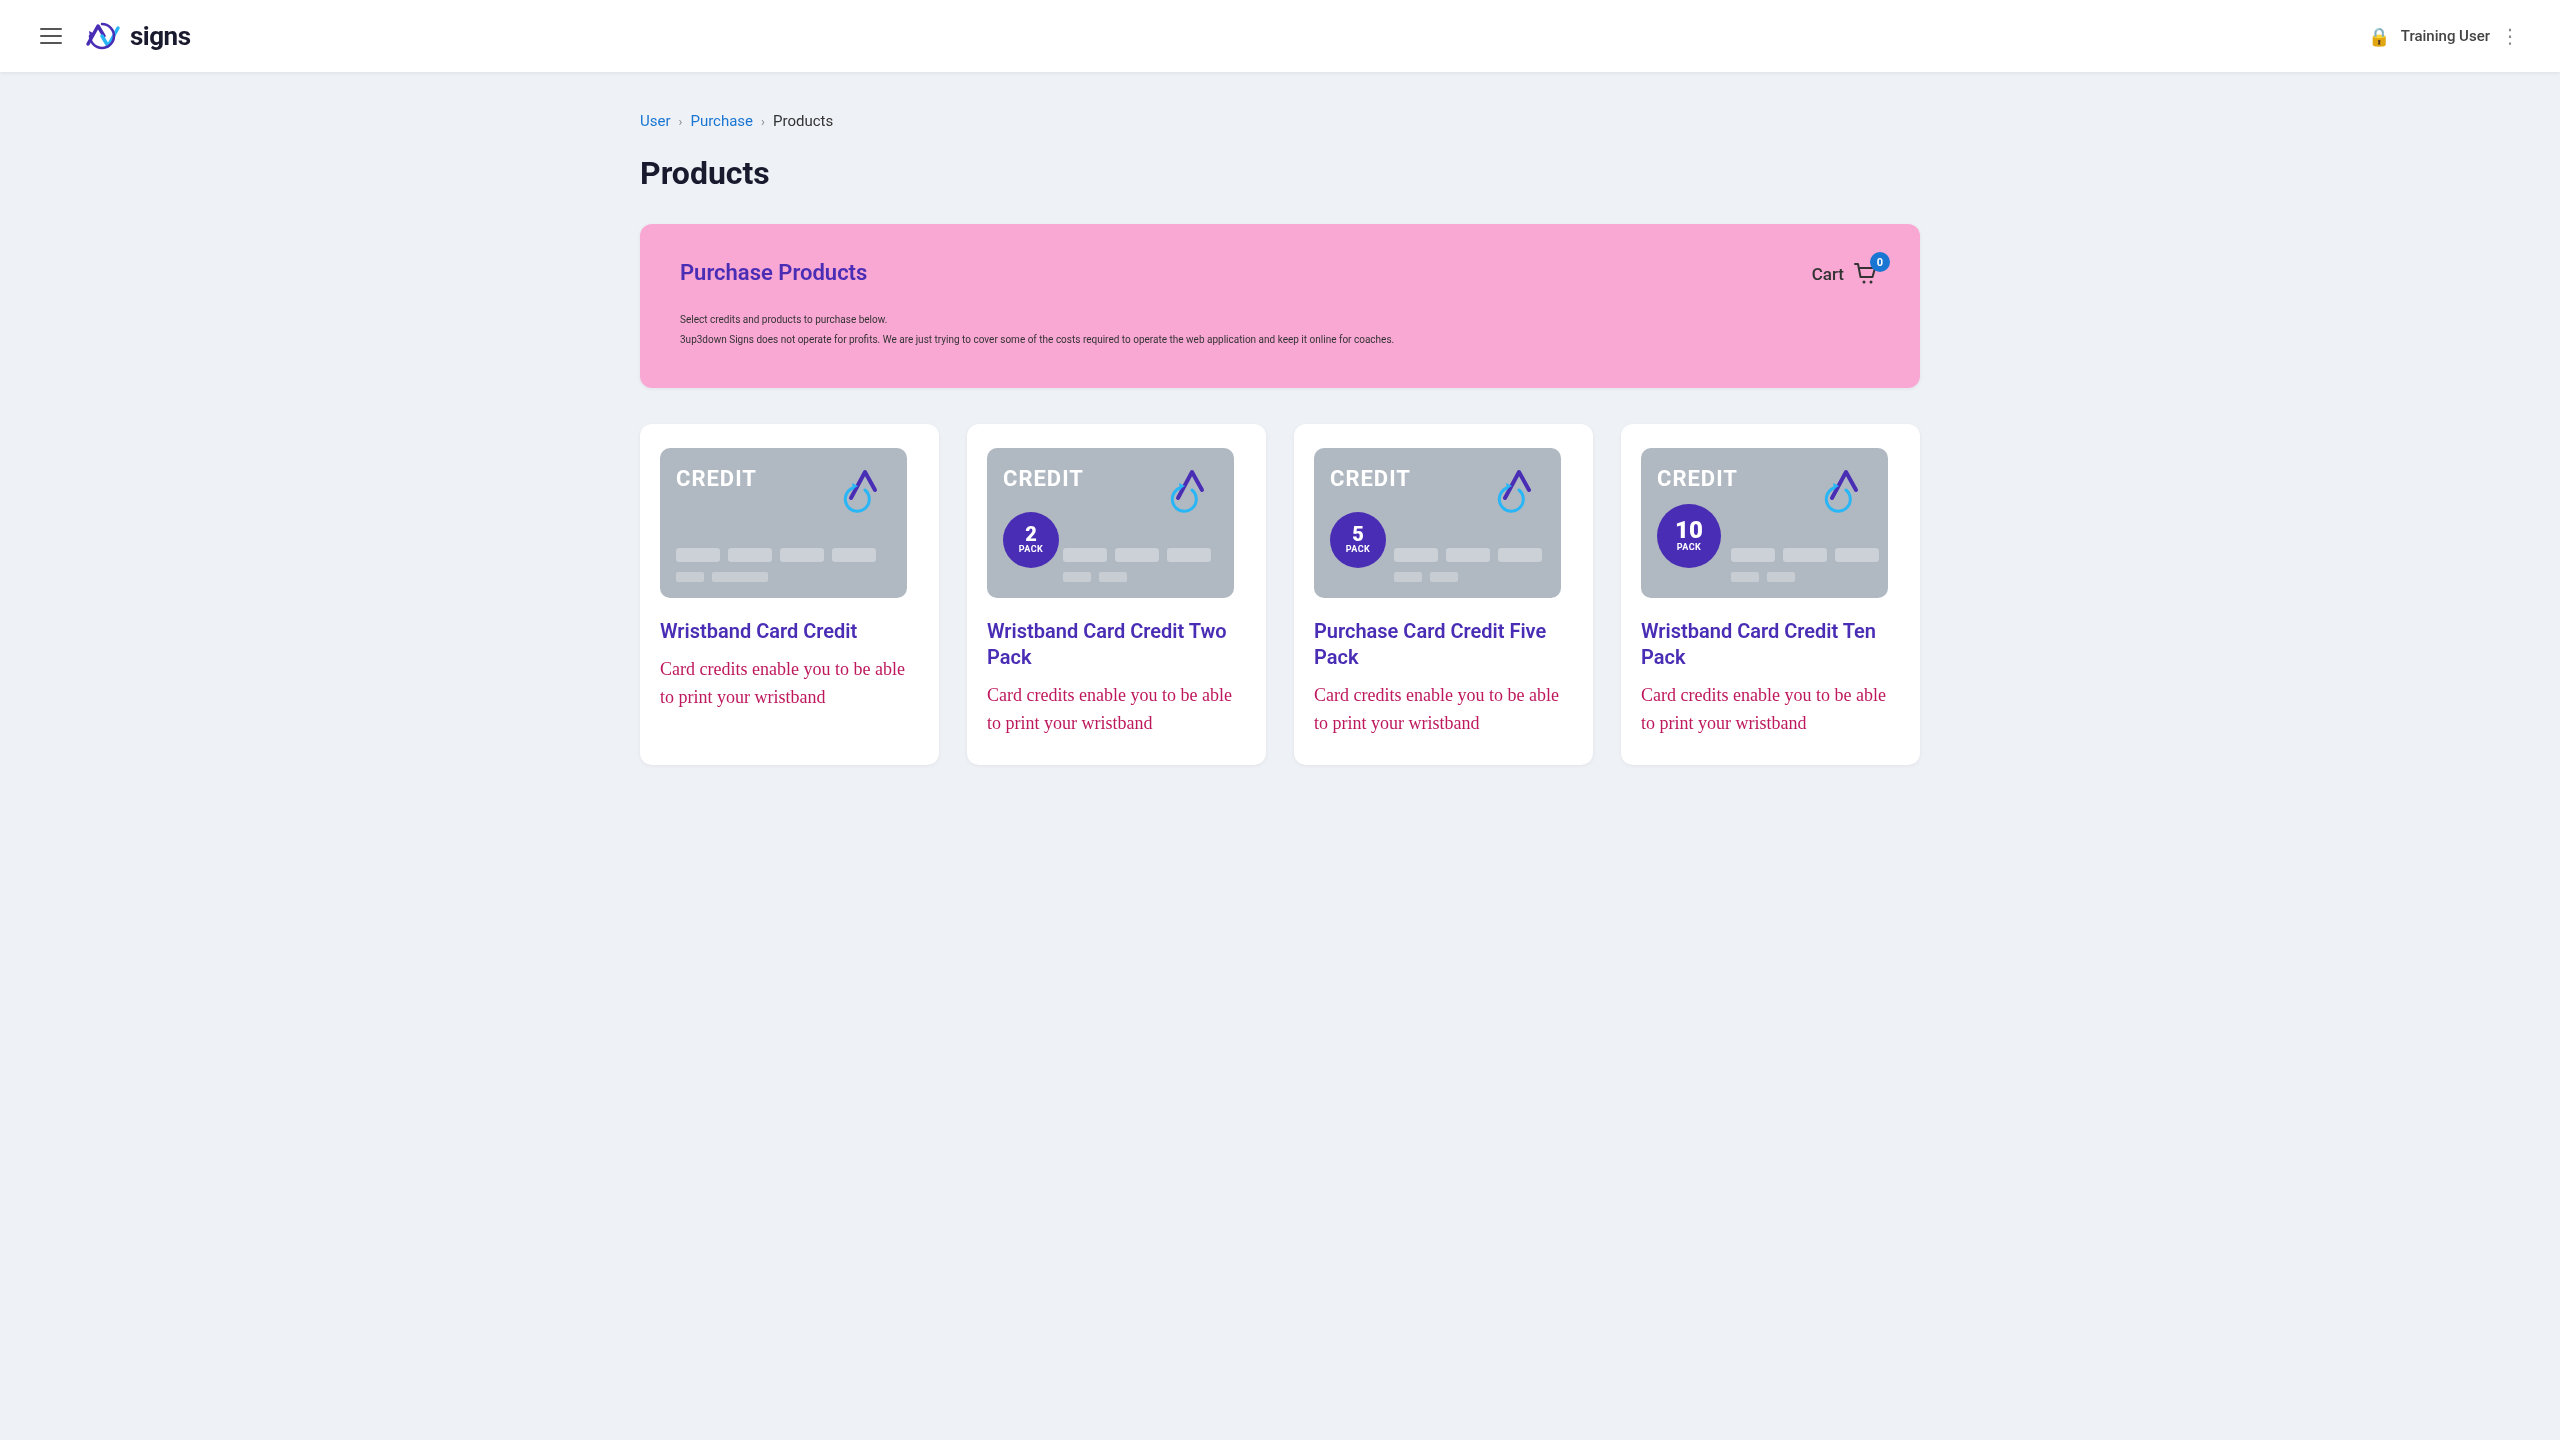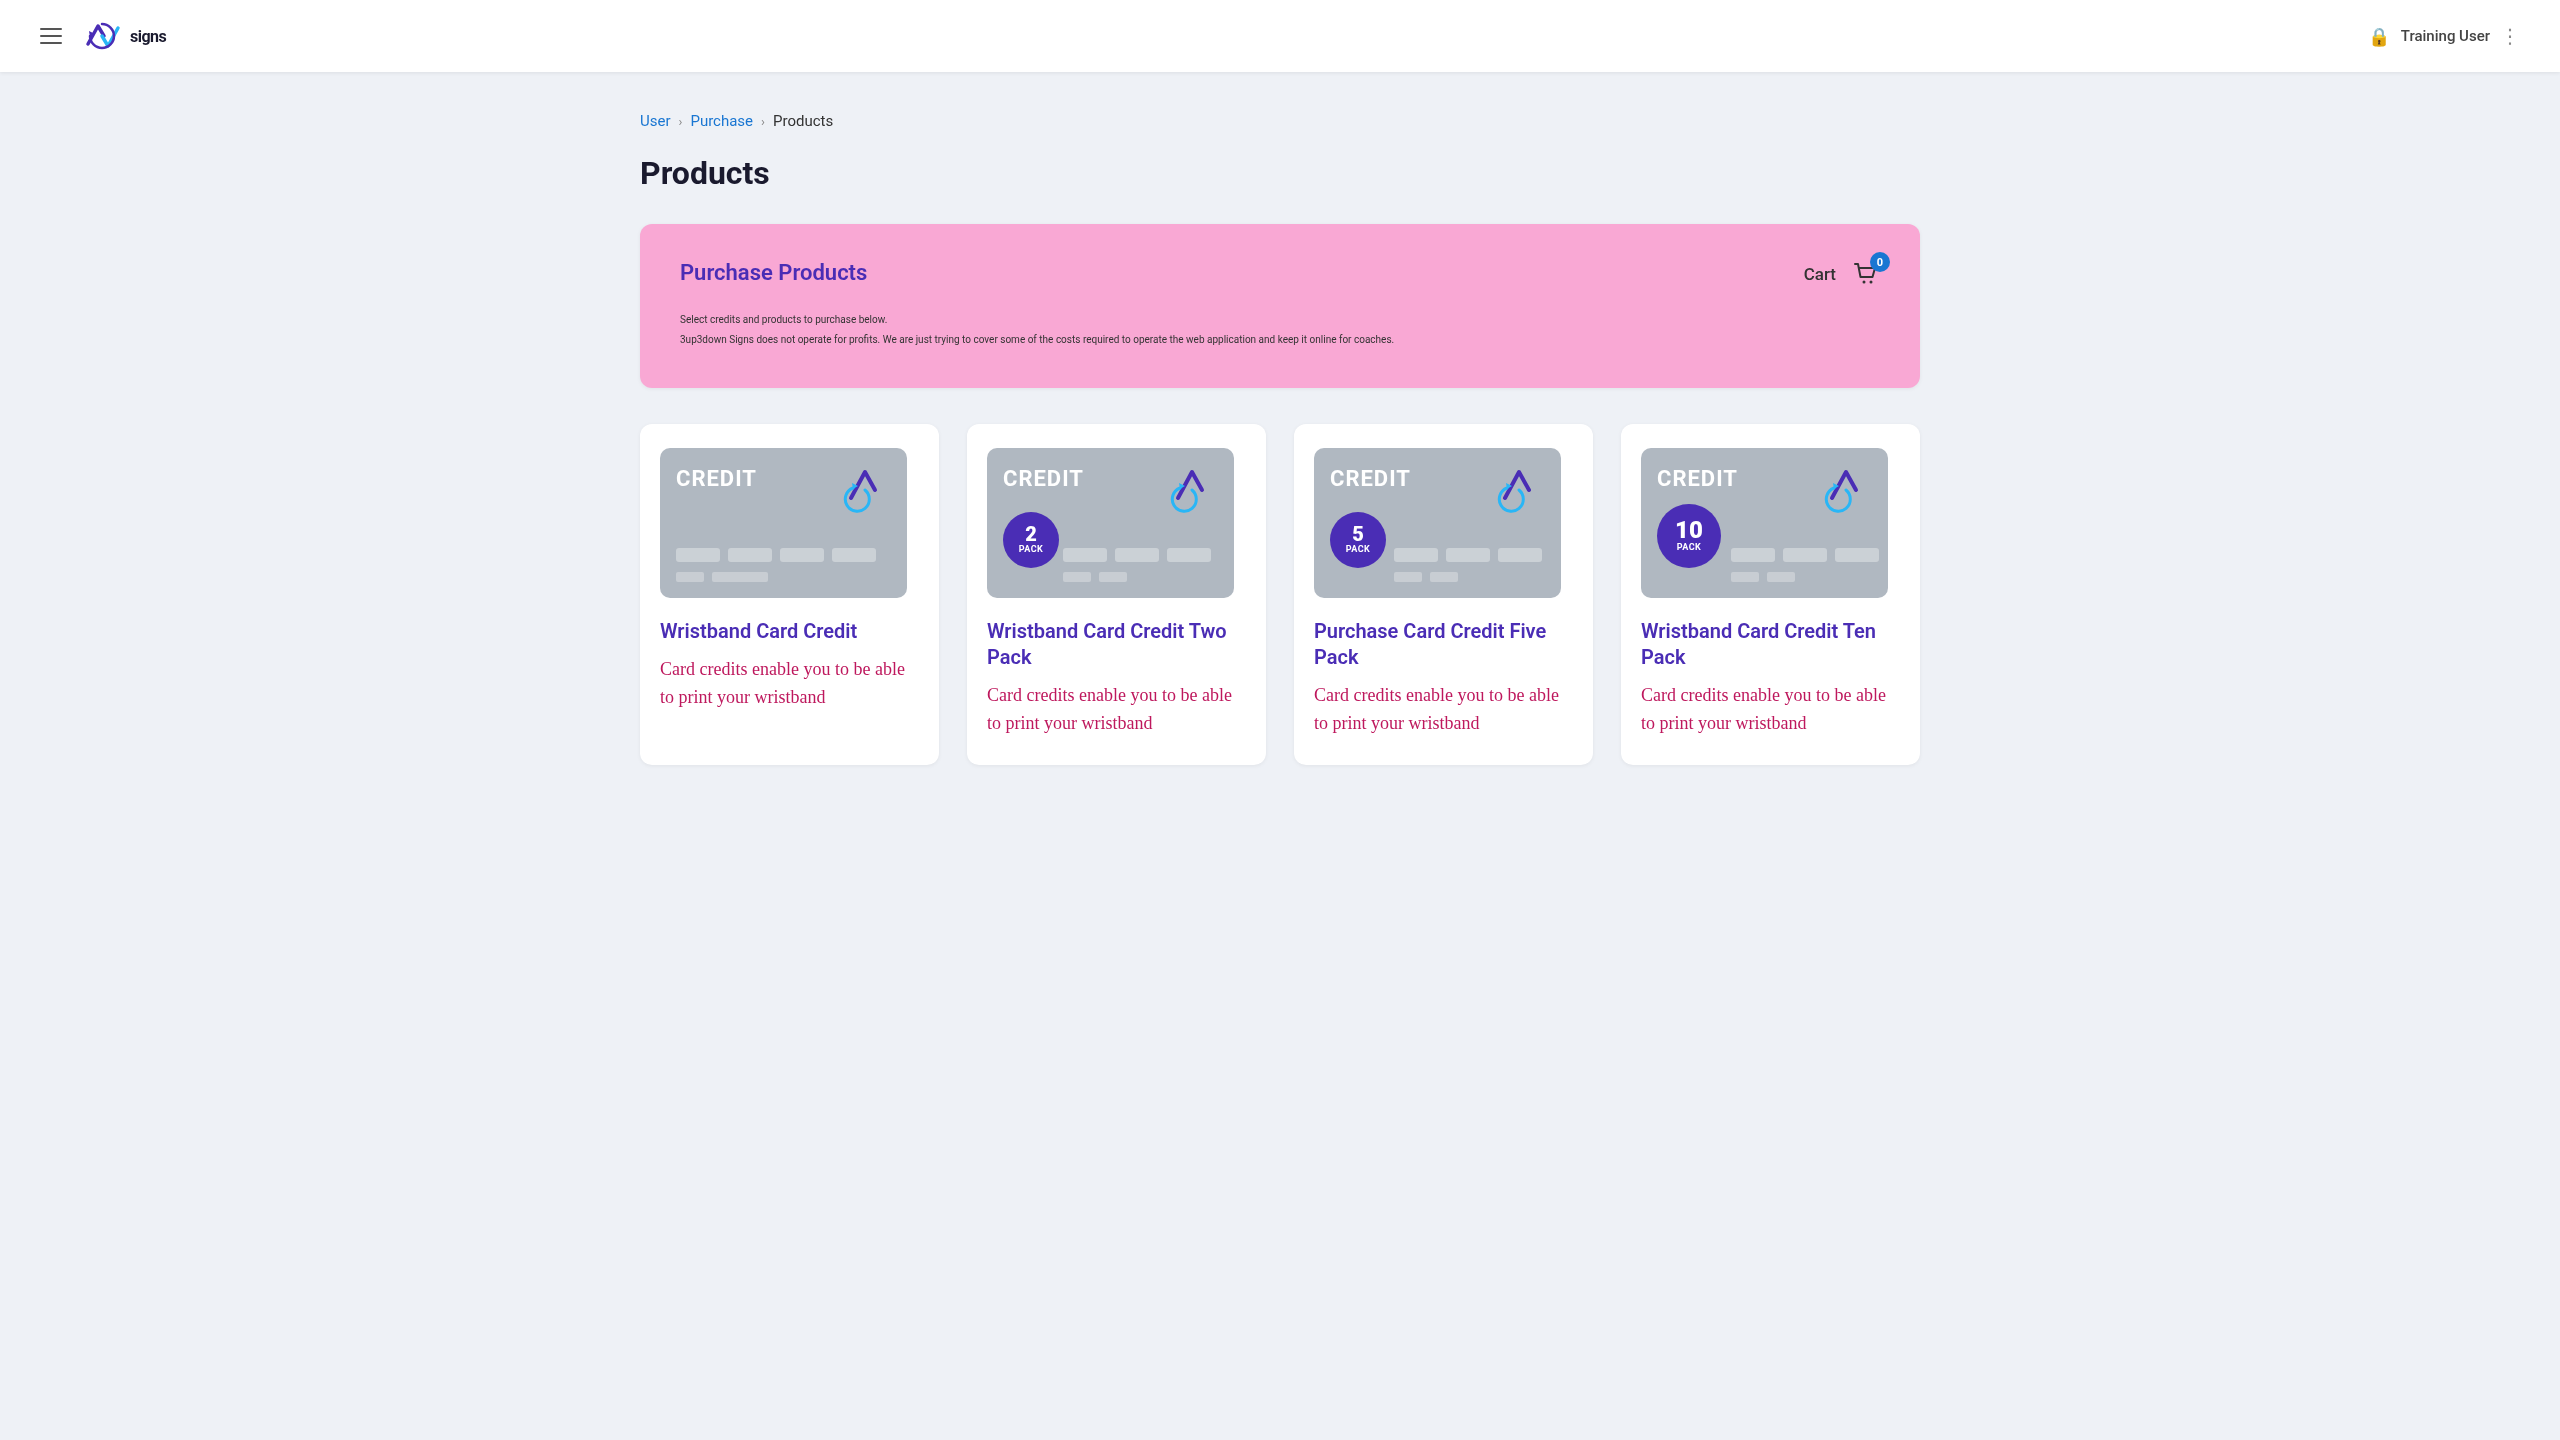--- a/index.html
+++ b/index.html
@@ -41,21 +41,21 @@
     .logo {
       display: flex;
       align-items: center;
       gap: 6px;
     }
     .logo-icon {
       width: 44px;
       height: 44px;
     }
     .logo-text {
-      font-size: 16px;
+      font-size: 26px;
       font-weight: 700;
       color: #1a1a2e;
       letter-spacing: -0.5px;
     }
     .header-right {
       display: flex;
       align-items: center;
       gap: 10px;
       color: #555;
       font-size: 15px;
@@ -125,21 +125,21 @@
       margin-bottom: 24px;
     }
     .purchase-panel-title {
       font-size: 22px;
       font-weight: 600;
       color: #4a2db5;
     }
     .cart-area {
       display: flex;
       align-items: center;
-      gap: 16px;
+      gap: 8px;
       font-size: 17px;
       color: #333;
       font-weight: 500;
     }
     .cart-icon-wrap {
       position: relative;
       display: inline-flex;
       align-items: center;
     }
     .cart-badge {

